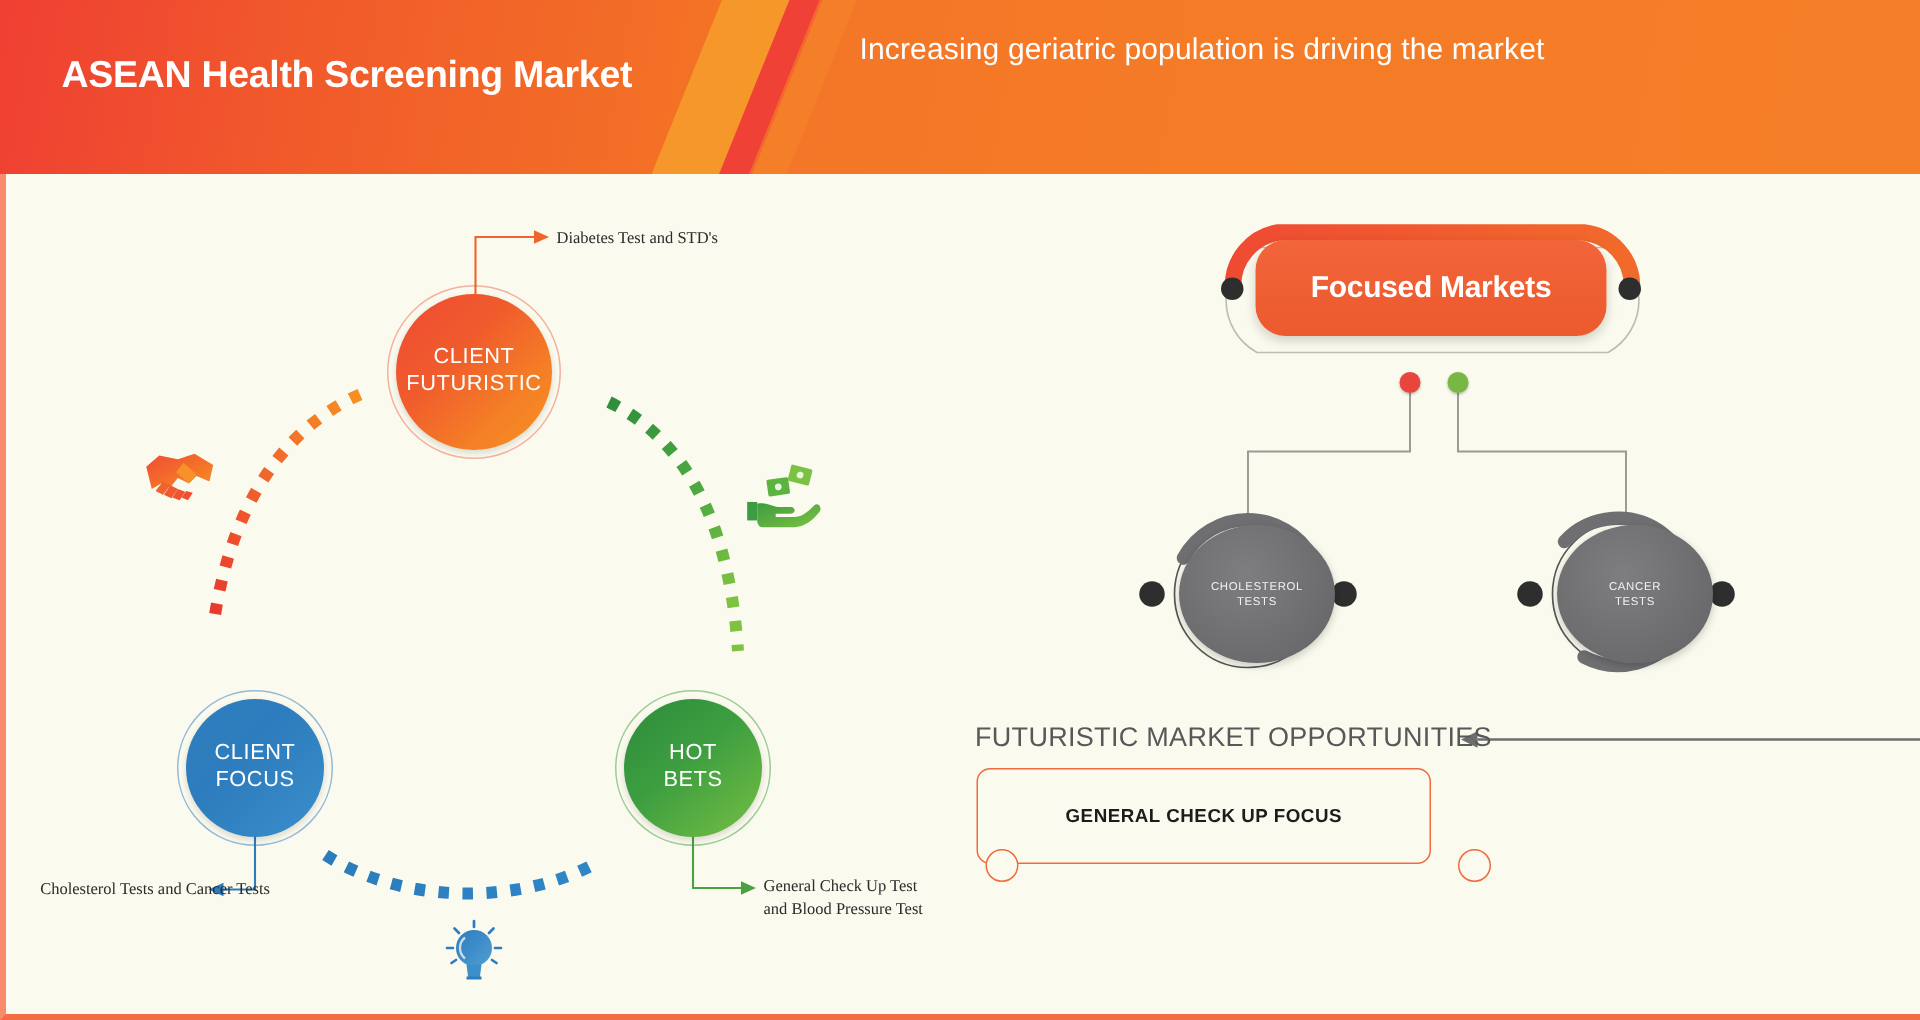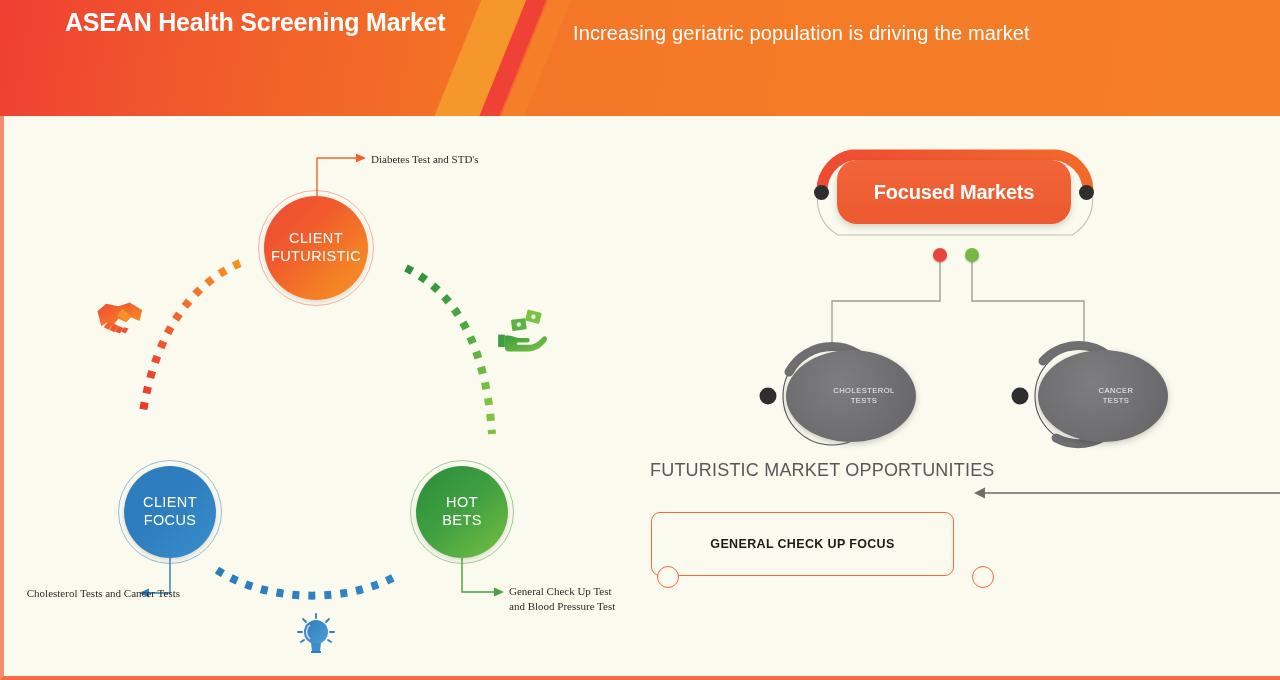--- a/index.html
+++ b/index.html
@@ -23,24 +23,23 @@
   }
   .hdr-slash-b{
     position:absolute;top:-20px;left:500px;width:22px;height:170px;
     background:#ef4136;transform:skewX(-22deg);
   }
   .hdr-slash-c{
     position:absolute;top:-20px;left:520px;width:900px;height:170px;
     background:#f4762a;transform:skewX(-22deg);opacity:.75;
   }
   .hdr-title{
-    position:absolute;left:41px;top:8px;
+    position:absolute;left:41px;top:36px;
     font-size:25px;font-weight:700;color:#fff;letter-spacing:-.2px;
     z-index:4;
-    margin-left:24px;
   }
   .hdr-sub{
     position:absolute;left:573px;top:22px;
     font-size:20px;font-weight:400;color:#fff;letter-spacing:.1px;
     z-index:4;
   }
 
   
   .panel{
     position:absolute;left:0;top:116px;width:1280px;height:564px;
@@ -107,28 +106,27 @@
   .mini-dot-green{left:965px;top:248px;background:#76b843;}
 
   
   .badge{
     position:absolute;width:104px;height:92px;border-radius:50%;
     background:radial-gradient(circle at 42% 36%,#7e7e80 0%,#6f6f72 55%,#636366 100%);
     display:flex;align-items:center;justify-content:center;
     color:#f2f2f2;text-align:center;font-size:7.6px;line-height:1.35;letter-spacing:.45px;
     box-shadow:0 2px 6px rgba(0,0,0,.2);
     z-index:3;
-    padding-left:26px;
   }
   .badge-chol{left:786px;top:350px;}
   .badge-cancer{left:1038px;top:350px;}
 
   
   .fut-title{
-    position:absolute;left:650px;top:460px;
+    position:absolute;left:650px;top:481px;
     font-size:18px;color:#58585a;letter-spacing:.2px;font-weight:400;
   }
   .opp-box{
     position:absolute;height:64px;
     border:1.4px solid #ef6a3d;border-radius:9px;
     background:#fbfaee;
     display:flex;align-items:center;justify-content:center;
     font-size:12.5px;font-weight:700;color:#1c1c1c;letter-spacing:.35px;
     box-sizing:border-box;
   }

